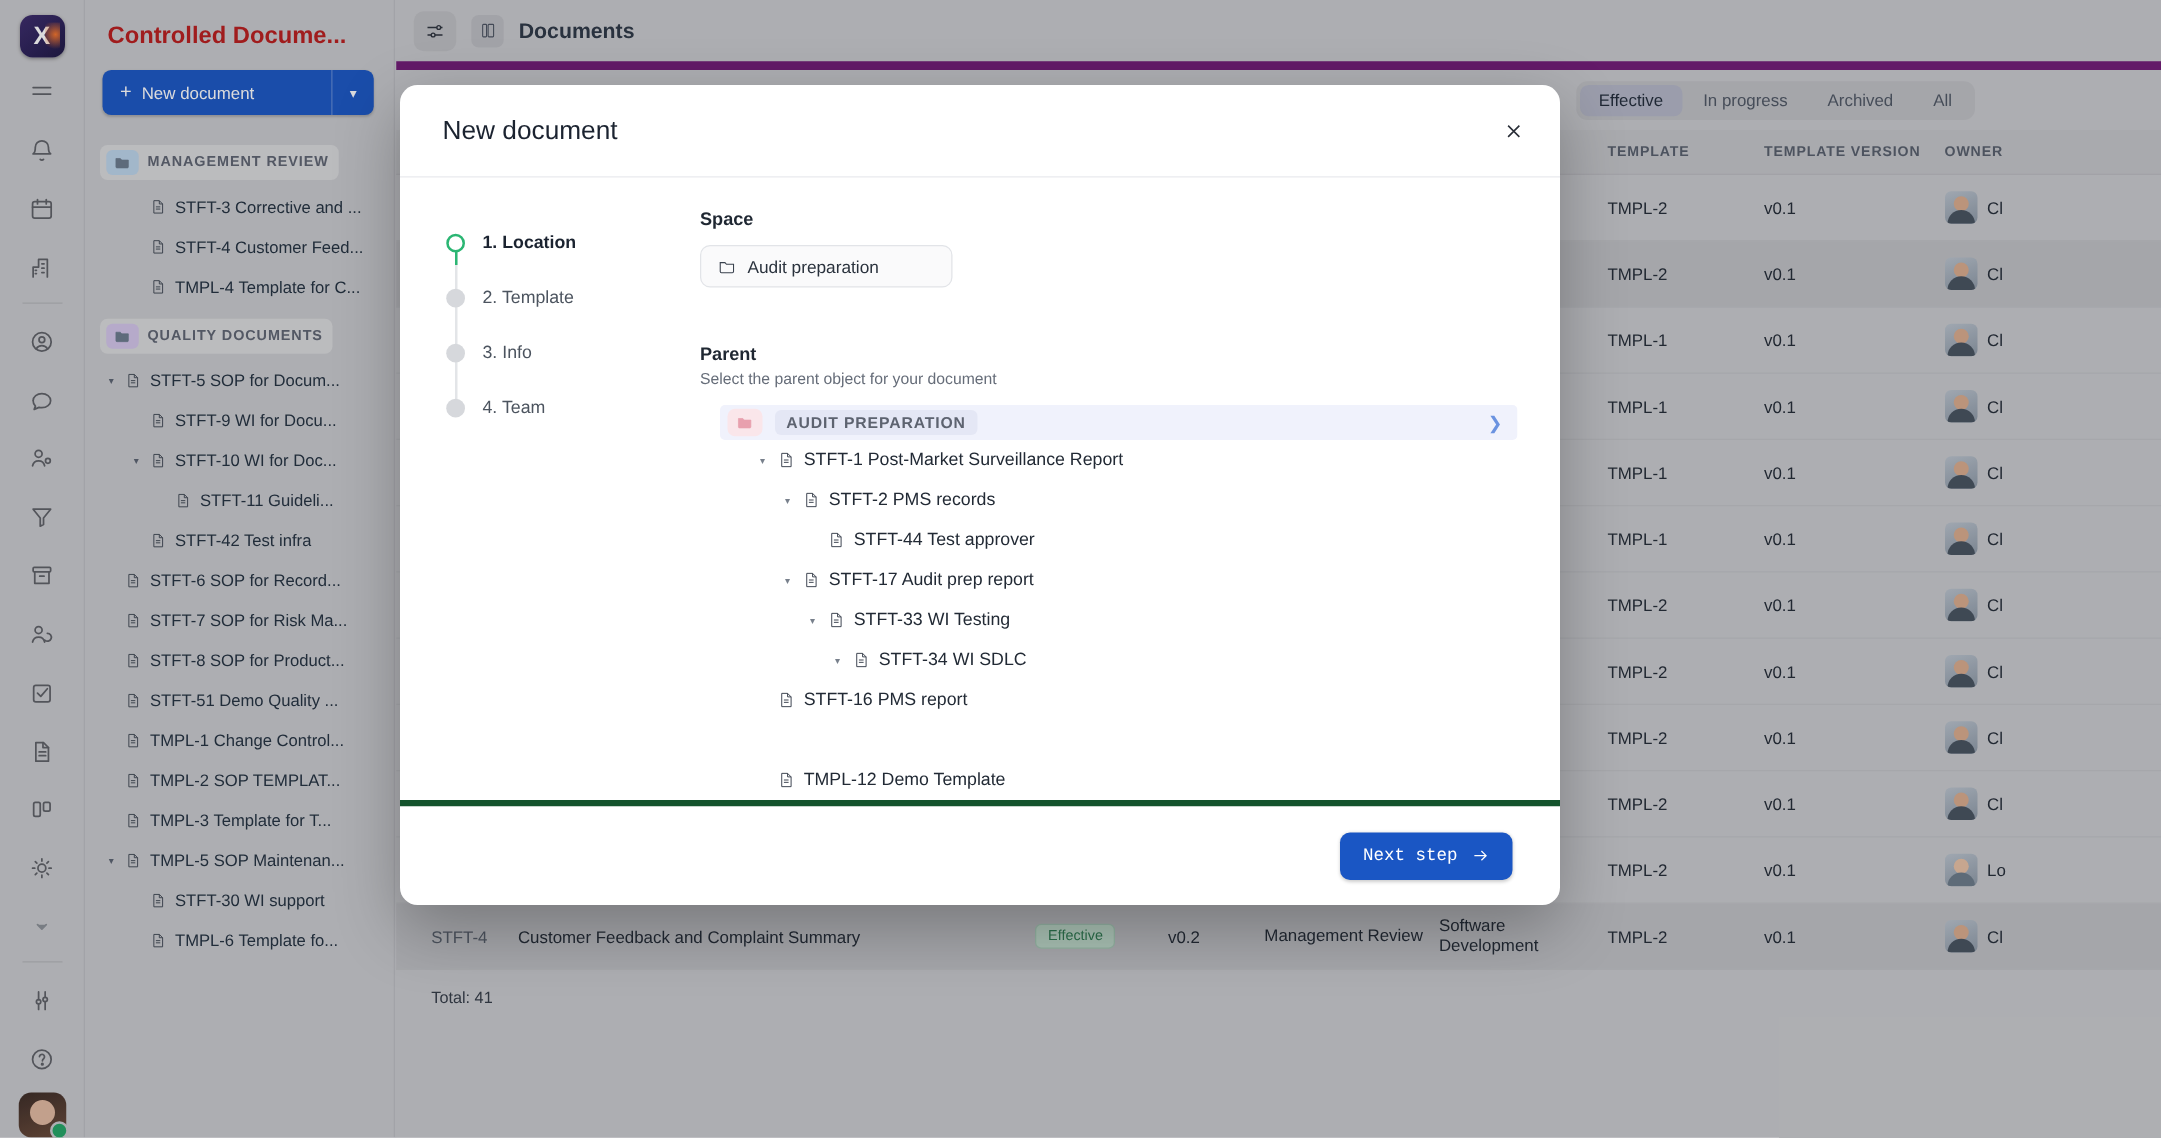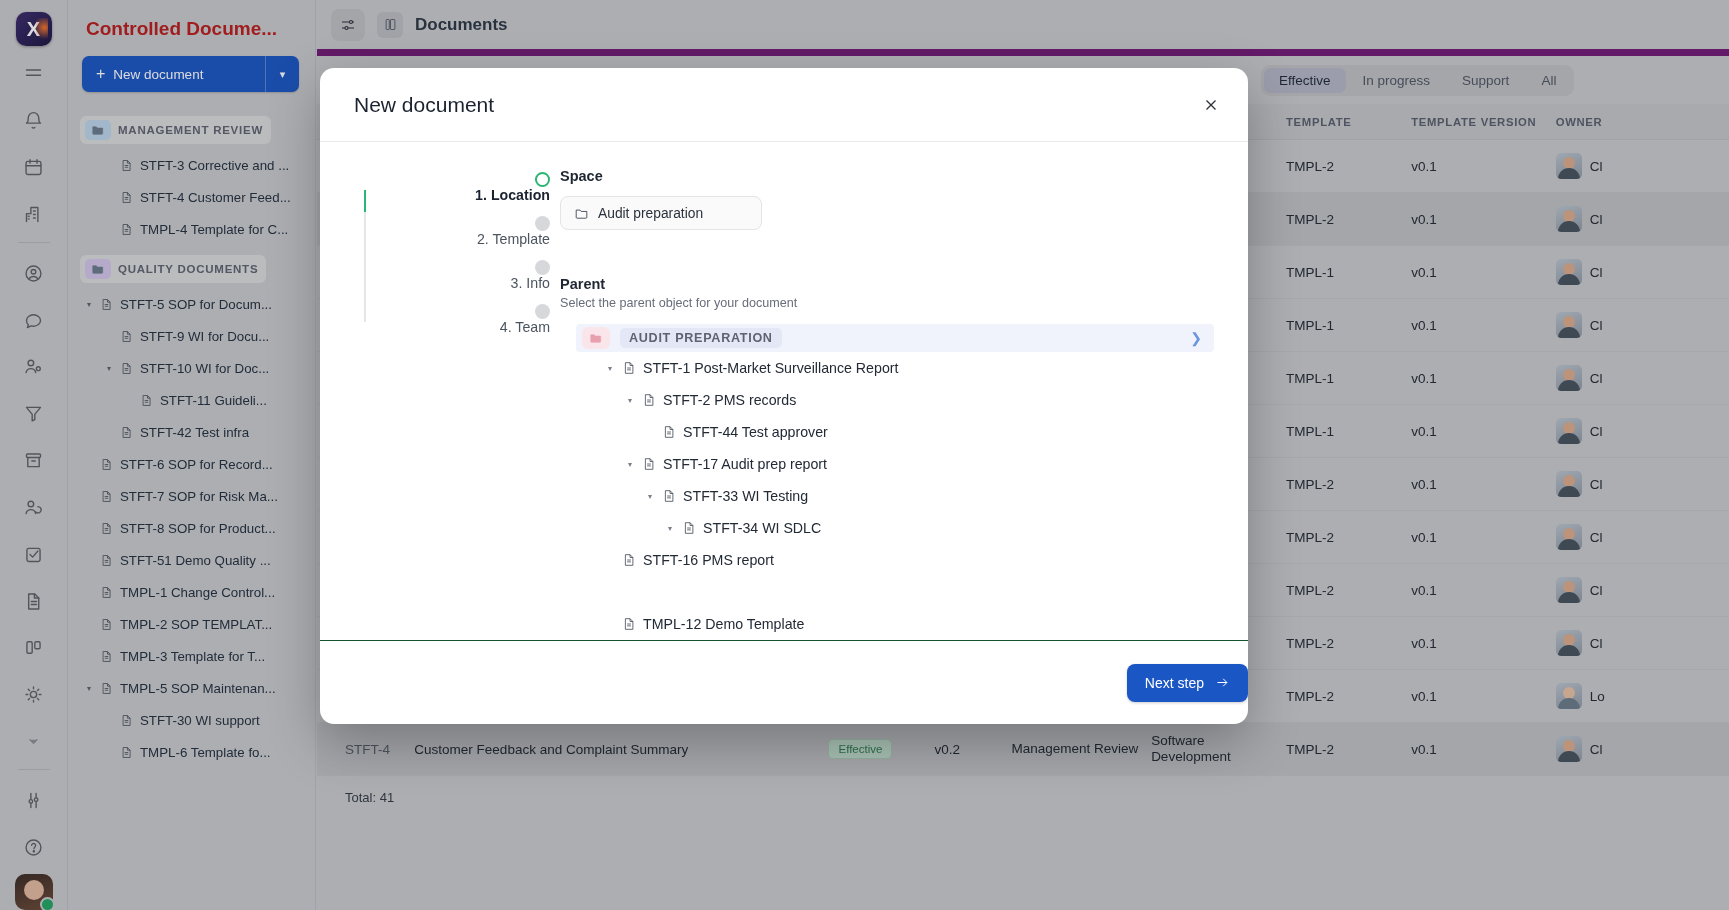--- a/index.html
+++ b/index.html
@@ -175,21 +175,21 @@
   .m-head {
     height: 74px; display: flex; align-items: center;
     padding: 0 22px 0 34px; border-bottom: 1px solid #e9eaee;
   }
   .m-title { font-size: 21px; color: #1b2330; font-weight: normal; flex: 1; }
   .m-close { width: 30px; height: 30px; display:flex; align-items:center; justify-content:center; }
   .m-close svg { width: 18px; height: 18px; stroke: #2a2f38; stroke-width: 1.7; fill: none; }
 
   .m-body { flex: 1; display: flex; padding: 26px 34px 0 30px; overflow: hidden; }
   .stepper { width: 200px; flex: 0 0 200px; position: relative; padding-top: 4px; }
-  .step { display: flex; align-items: flex-end; height: 44px; position: relative; flex-direction: column; }
+  .step { display: flex; align-items: center; height: 44px; position: relative; }
   .step .dot {
     width: 15px; height: 15px; border-radius: 50%; background: #d6d8dc;
     flex: 0 0 15px; margin-left: 7px; z-index: 2;
   }
   .step.active .dot { background: #fff; border: 2px solid #2bb673; }
   .step .lbl { margin-left: 14px; font-size: 14.2px; color: #4c545f; }
   .step.active .lbl { color: #1b2330; font-weight: bold; }
   .stepline { position: absolute; left: 14px; top: 22px; width: 2px; height: 132px; background: #e3e5e8; z-index:1;}
   .stepline-active { position: absolute; left: 14px; top: 22px; width: 2px; height: 22px; background: #2bb673; z-index:1;}
 
@@ -220,22 +220,22 @@
     display: flex; align-items: center; justify-content: center; margin-left: 6px;
   }
   .troot .fbadge svg { width: 14px; height: 14px; fill: #e8a0ae; stroke: #e8a0ae; stroke-width: 1;}
   .troot .rlabel {
     margin-left: 10px; font-size: 12.6px; font-weight: bold; letter-spacing: .7px;
     color: #5d6370; background: #e4e7f5; padding: 3px 9px; border-radius: 5px;
   }
   .troot .chev { margin-left: auto; color: #6b93e0; font-size: 14px; }
 
   .m-foot {
-    height: 84px; border-top: 1px solid #14532d; display: flex;
-    align-items: center; justify-content: flex-end; 
+    height: 84px; border-top: 5px solid #14532d; display: flex;
+    align-items: center; justify-content: flex-end; padding-right: 38px; font-family: Liberation Mono, monospace;
   }
   .nextbtn {
     background: #1a56c4; color: #fff; font-size: 14px; border-radius: 8px;
     height: 38px; padding: 0 18px; display: flex; align-items: center; gap: 11px;
     box-shadow: 0 1px 3px rgba(0,0,0,.2);
   }
   .nextbtn svg { width: 15px; height: 15px; stroke: #fff; fill:none; stroke-width:1.6; }
 </style>
 </head>
 <body>
@@ -583,21 +583,21 @@
             <rect x="12" y="4" width="7" height="16" rx="1"></rect>
           </svg>
       </div>
       <div class="tb-title">Documents</div>
     </div>
 
     <div class="tabsrow">
       <div class="tabs" id="tabs">
           <div class="tab active">Effective</div>
           <div class="tab">In progress</div>
-          <div class="tab">Support</div>
+          <div class="tab">Archived</div>
           <div class="tab">All</div>
         </div>
     </div>
 
     <div class="thead">
       <div class="c-id"></div>
         <div class="c-title"></div>
         <div class="c-status"></div>
       <div class="c-ver"></div>
         <div class="c-space"></div>

